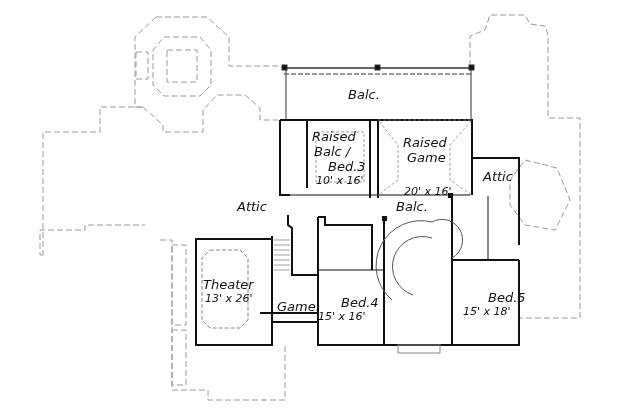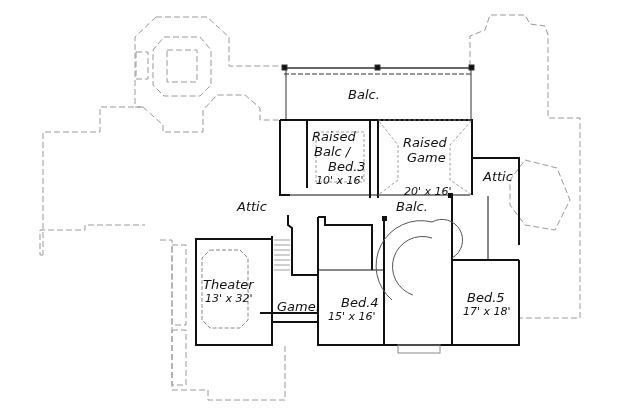--- a/index.html
+++ b/index.html
@@ -117,21 +117,21 @@
 
 <div class="lbl" style="left:403px;top:136px;">Raised</div>
 <div class="lbl" style="left:407px;top:151px;">Game</div>
 <div class="lbl dim" style="left:404px;top:166px;margin-top:20px;">20' x 16'</div>
 
 <div class="lbl" style="left:483px;top:170px;">Attic</div>
 <div class="lbl" style="left:237px;top:200px;">Attic</div>
 <div class="lbl" style="left:396px;top:200px;">Balc.</div>
 
 <div class="lbl" style="left:203px;top:278px;">Theater</div>
-<div class="lbl dim" style="left:205px;top:293px;">13' x 32'</div>
+<div class="lbl dim" style="left:205px;top:293px;">13' x 26'</div>
 
 <div class="lbl" style="left:277px;top:300px;">Game.</div>
 
 <div class="lbl" style="left:341px;top:296px;">Bed.4</div>
-<div class="lbl dim" style="left:328px;top:311px;">15' x 16'</div>
+<div class="lbl dim" style="left:318px;top:311px;">15' x 16'</div>
 
-<div class="lbl" style="left:467px;top:291px;">Bed.5</div>
-<div class="lbl dim" style="left:463px;top:306px;">17' x 18'</div>
+<div class="lbl" style="left:488px;top:291px;">Bed.5</div>
+<div class="lbl dim" style="left:463px;top:306px;">15' x 18'</div>
 
 </body></html>

